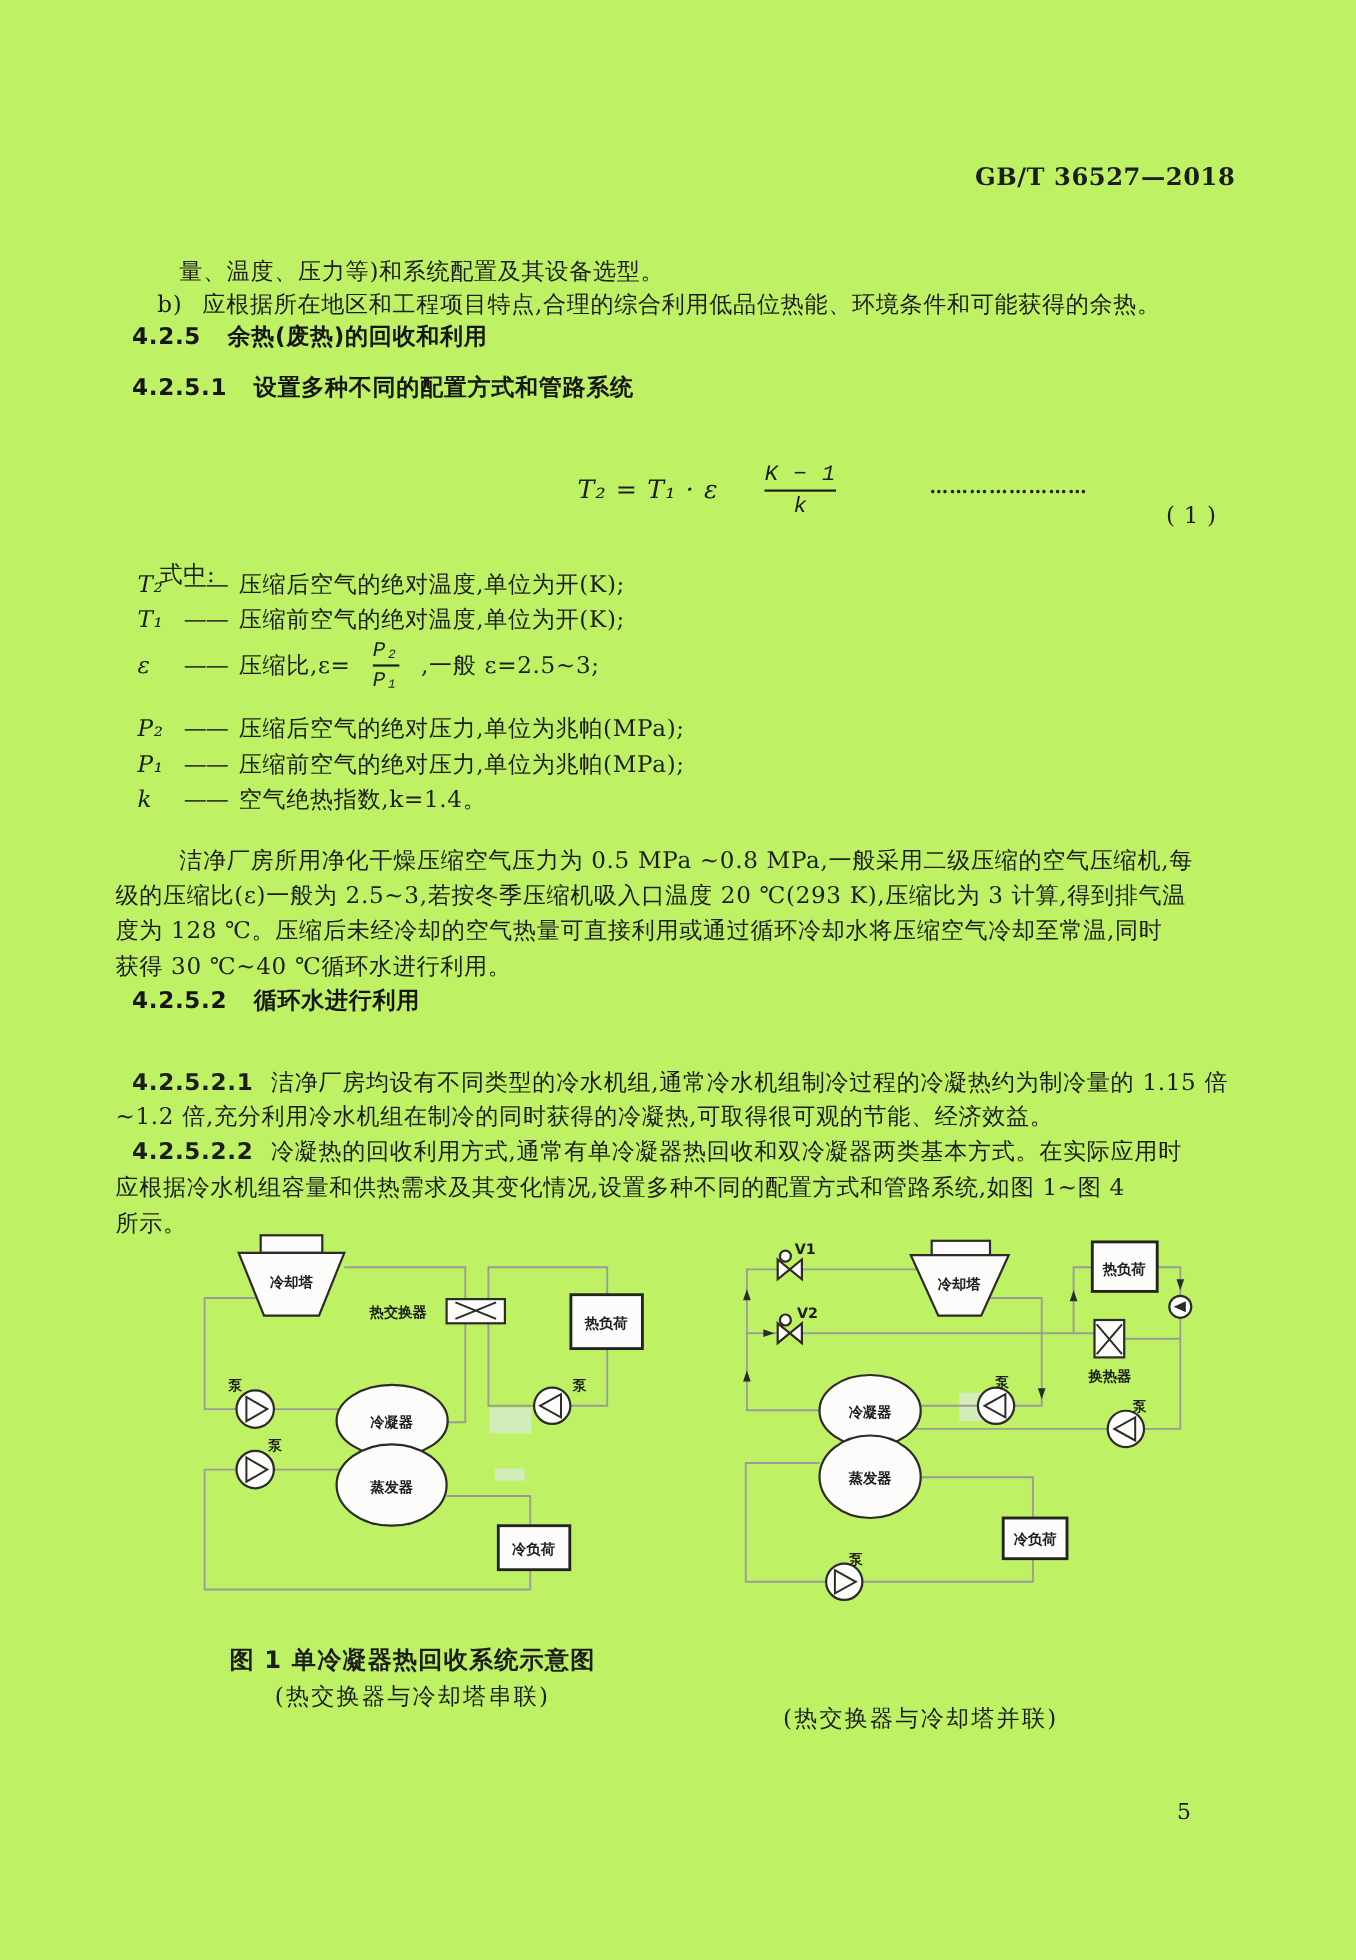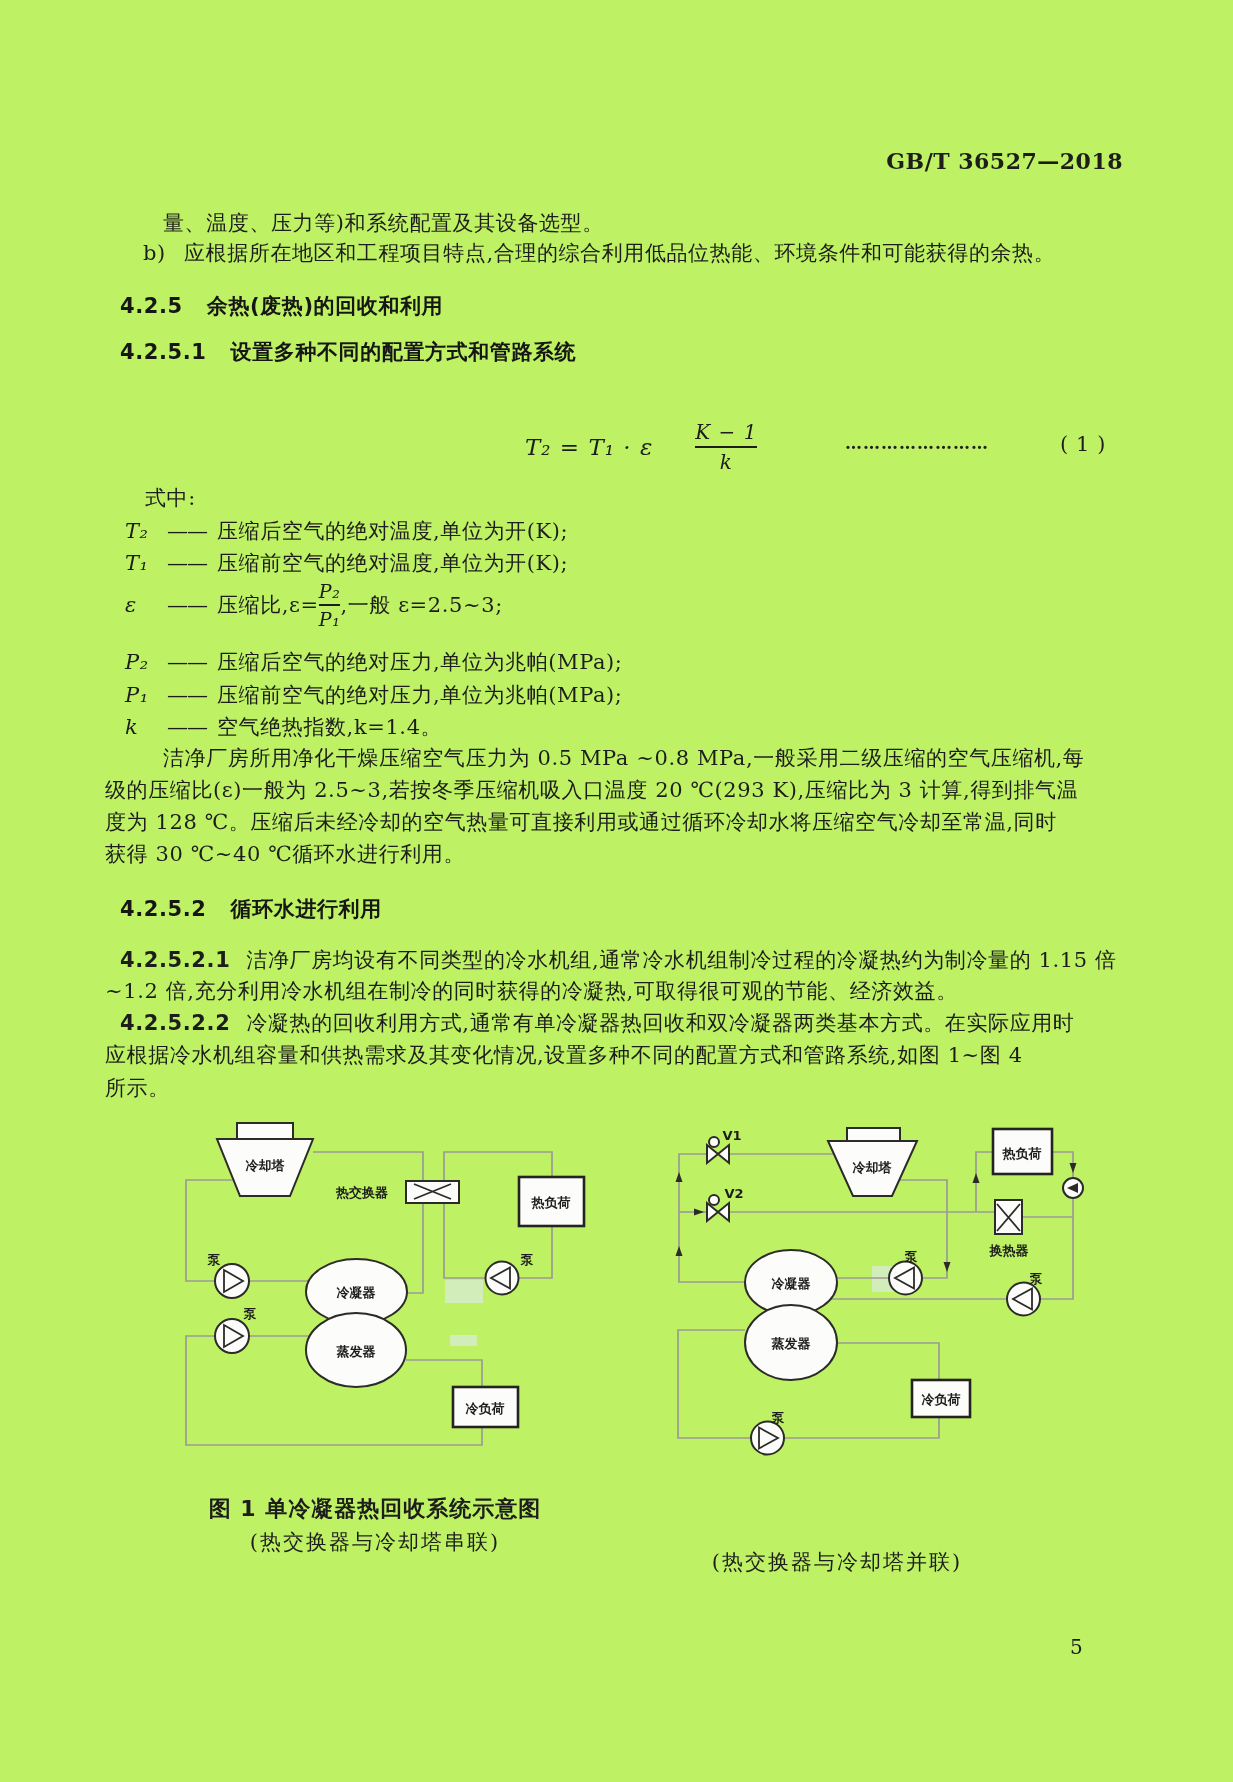--- a/index.html
+++ b/index.html
@@ -1,29 +1,29 @@
 <!DOCTYPE html>
 <html><head>
 <meta charset="utf-8">
 <style>
   html,body{margin:0;padding:0;background:#e9e9e7;}
   #page{position:relative;width:1233px;height:1782px;background:#bef264;overflow:hidden;
         font-family:"DejaVu Serif","Liberation Serif",serif;color:#1d1d1b;}
   .abs{position:absolute;white-space:nowrap;}
-  .body-text{font-size:21px;line-height:1.25;letter-spacing:0.6px;}
+  .body-text{font-size:21px;line-height:1.25;letter-spacing:0.6px;margin-top:24px;}
   .heading{font-family:"DejaVu Sans","Liberation Sans",sans-serif;font-weight:bold;
            font-size:21px;letter-spacing:0.6px;color:#161614;}
   .heading .num{margin-right:24px;}
   .hdr{font-weight:bold;font-size:22px;letter-spacing:0.5px;}
   .clause-num{font-family:"DejaVu Sans","Liberation Sans",sans-serif;font-weight:bold;margin-right:16px;}
   .defrow{display:flex;align-items:center;font-size:21px;letter-spacing:0.6px;}
   .def-sym{font-style:italic;min-width:42px;display:inline-block;}
   .def-dash{margin-right:10px;letter-spacing:-1px;}
   .frac{display:inline-flex;flex-direction:column;align-items:center;font-style:italic;
-        vertical-align:middle;margin:0 0;}
+        vertical-align:middle;margin:0 20px;font-family:Liberation Mono, monospace;}
   .frac .bar{align-self:stretch;height:2px;background:#1d1d1b;margin:2px 0;}
   .formula{display:flex;align-items:center;font-size:23px;font-style:italic;letter-spacing:1px;}
   .formula .frac{font-size:20px;margin-left:8px;}
   .leader{font-size:17px;font-weight:bold;letter-spacing:1px;}
   .cap-b{font-family:"DejaVu Sans","Liberation Sans",sans-serif;font-weight:bold;
          font-size:22px;letter-spacing:1px;text-align:center;}
   .cap-s{font-size:21px;letter-spacing:2px;text-align:center;}
   svg .pipe{fill:none;stroke:#9b9b97;stroke-width:1.7;}
   svg .comp{fill:#fcfcfa;stroke:#2c2b28;stroke-width:2;}
   svg .comp-thick{fill:#fcfcfa;stroke:#242320;stroke-width:2.6;}

